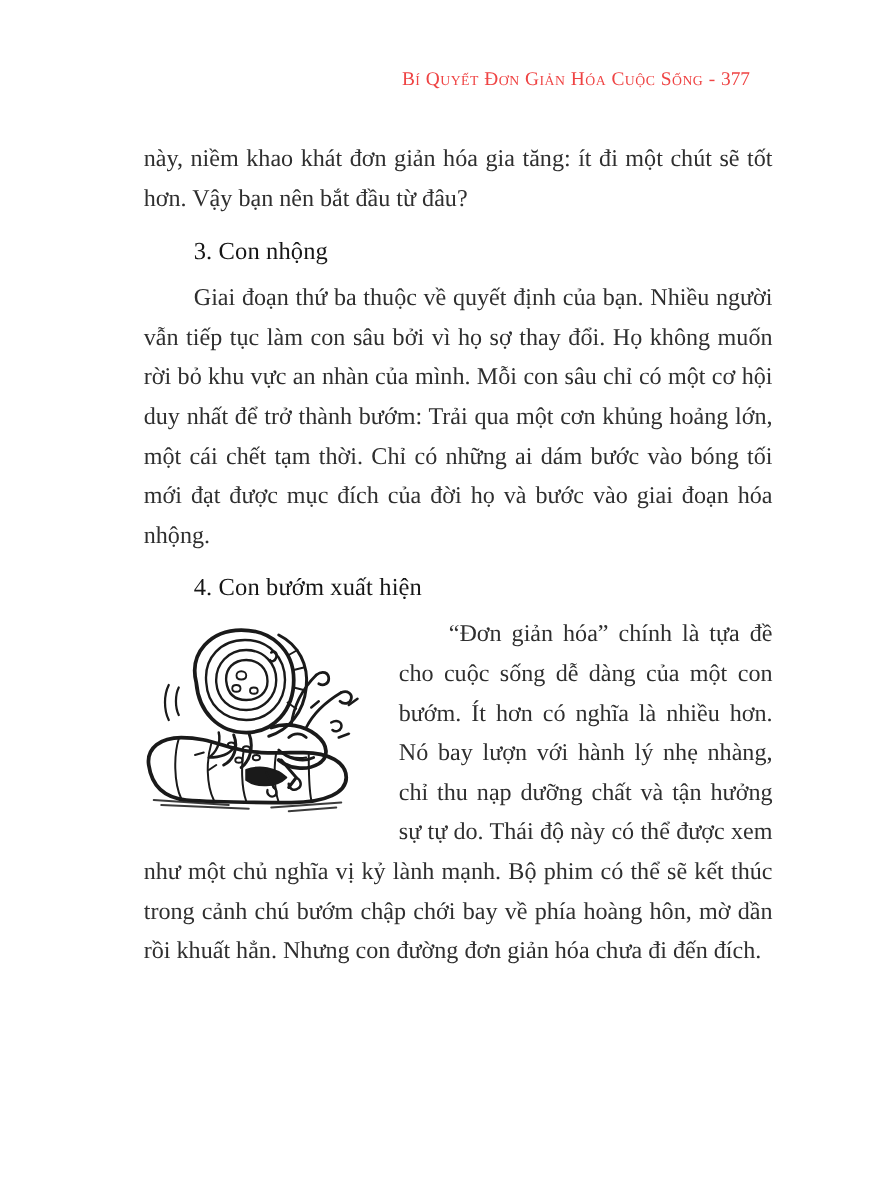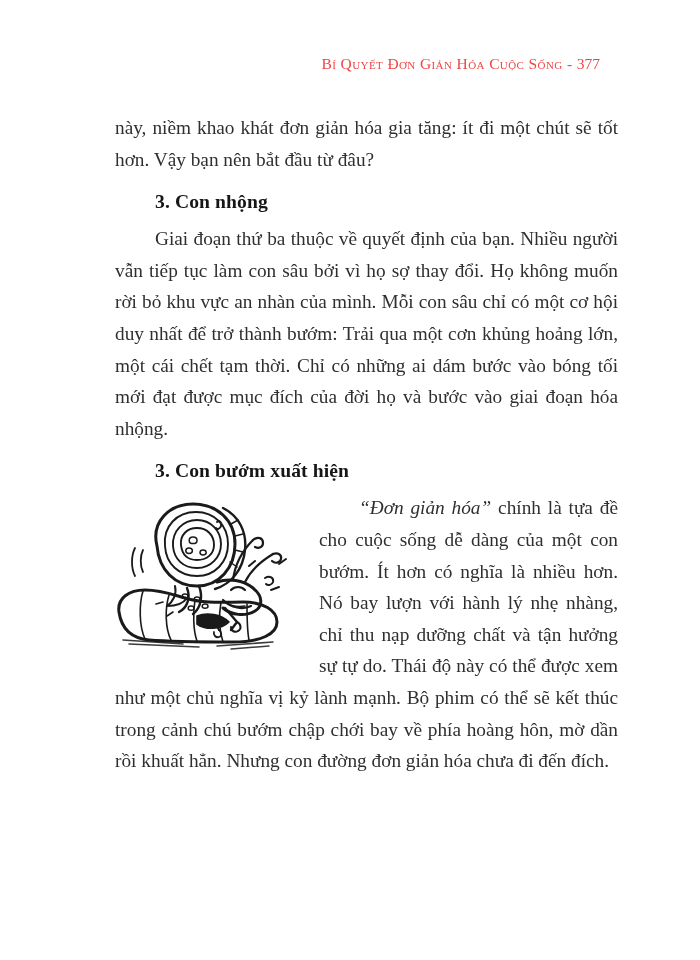--- a/index.html
+++ b/index.html
@@ -60,27 +60,26 @@
   }
   p.indent {
     text-indent: 40px;
   }
 
   h2.section-heading {
     margin: 12px 0 6px 0;
     padding-left: 40px;
     font-size: 19.6px;
     line-height: 30px;
-    font-weight: bold;
+    font-weight: normal;
     color: #161616;
     letter-spacing: 0.1px;
   }
 
   .quoted-italic {
-    font-style: italic;
   }
 
   
   .illus {
     float: left;
     width: 196px;
     height: 160px;
     margin: 2px 10px 2px -2px;
     shape-outside: polygon(0 0, 100% 0, 100% 100%, 0 100%);
   }
@@ -102,21 +101,21 @@
   </div>
 
   <div class="column">
 
     <p class="body-text">này, niềm khao khát đơn giản hóa gia tăng: ít đi một chút sẽ tốt hơn. Vậy bạn nên bắt đầu từ đâu?</p>
 
     <h2 class="section-heading">3. Con nhộng</h2>
 
     <p class="body-text indent">Giai đoạn thứ ba thuộc về quyết định của bạn. Nhiều người vẫn tiếp tục làm con sâu bởi vì họ sợ thay đổi. Họ không muốn rời bỏ khu vực an nhàn của mình. Mỗi con sâu chỉ có một cơ hội duy nhất để trở thành bướm: Trải qua một cơn khủng hoảng lớn, một cái chết tạm thời. Chỉ có những ai dám bước vào bóng tối mới đạt được mục đích của đời họ và bước vào giai đoạn hóa nhộng.</p>
 
-    <h2 class="section-heading">3. Con bướm xuất hiện</h2>
+    <h2 class="section-heading">4. Con bướm xuất hiện</h2>
 
     <p class="body-text indent">
       <span class="illus">
         <svg viewBox="0 0 196 160" xmlns="http://www.w3.org/2000/svg" aria-hidden="true">
           <g fill="none" stroke="#1a1a1a" stroke-width="2.4" stroke-linecap="round" stroke-linejoin="round">
 
             <g stroke-width="1.6" opacity="0.85">
               <path d="M10 146 L70 150"></path>
               <path d="M16 150 L86 153"></path>
               <path d="M104 152 L160 148"></path>

